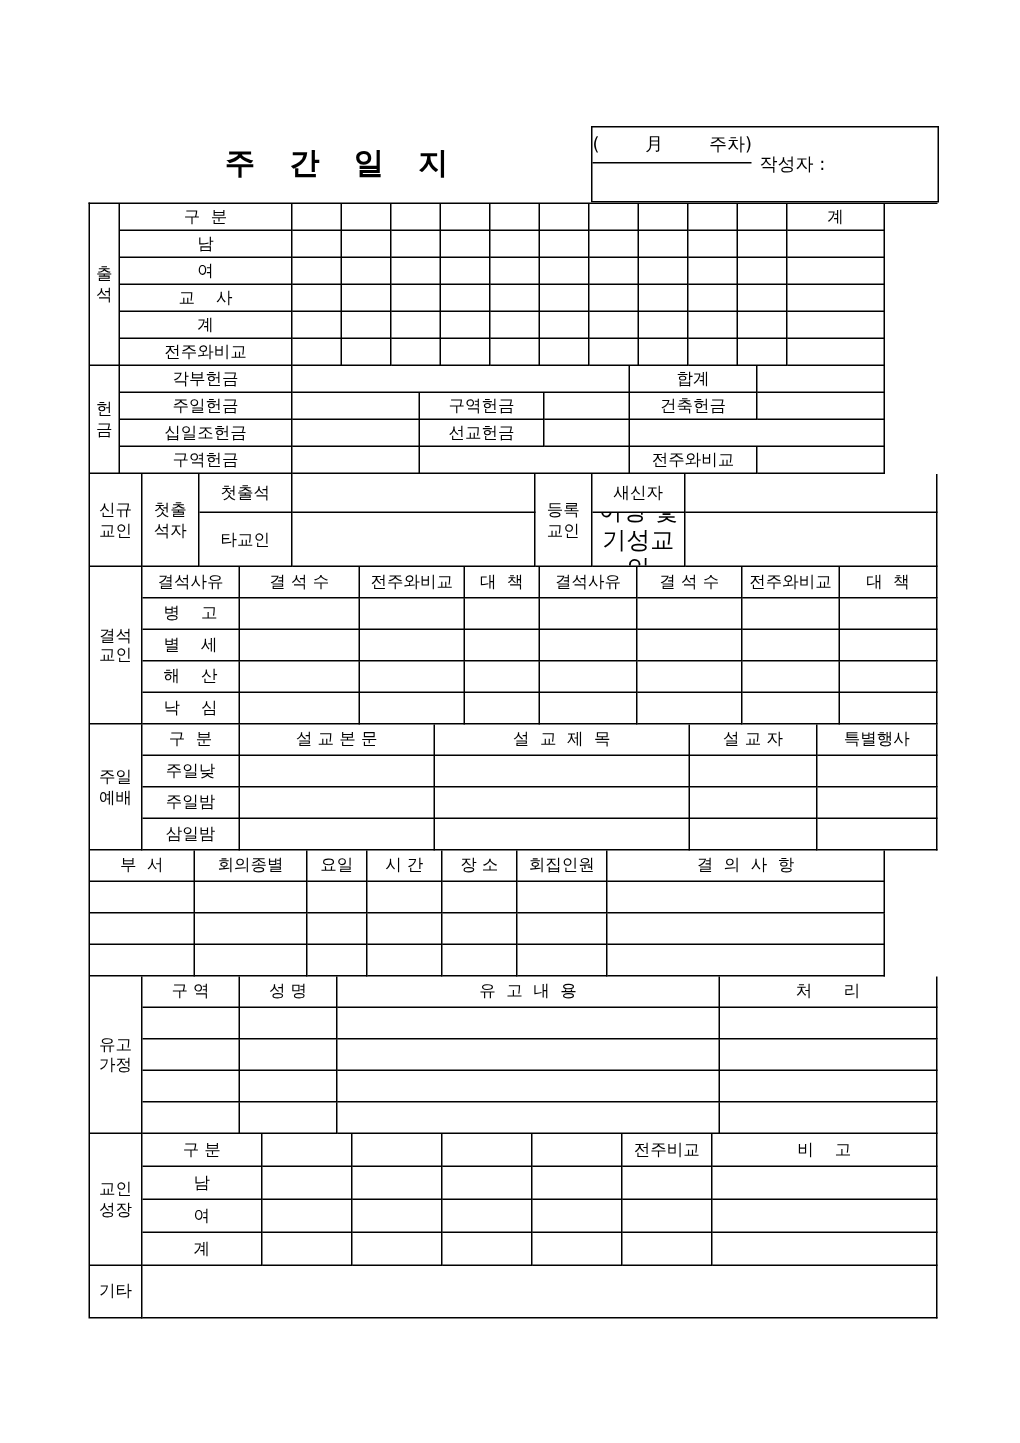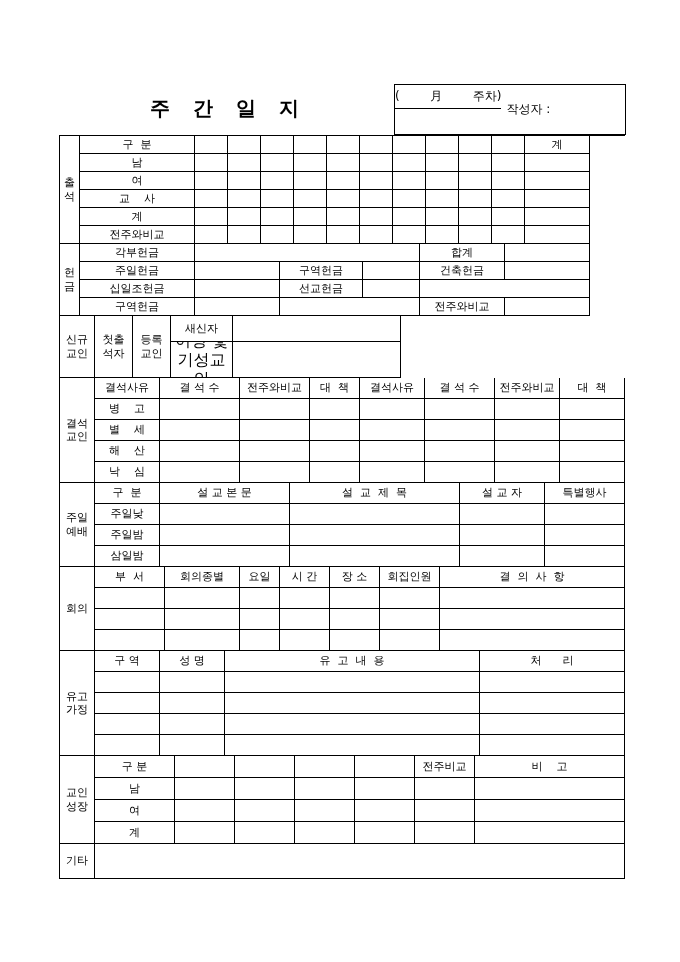--- a/index.html
+++ b/index.html
@@ -172,20 +172,30 @@
       </div>
     </div>
   </div>
 
   <div class="sec" style="height:62px">
     <div class="c w35">신규
 교인</div>
     <div class="sec w530">
       <div class="c w38">첫출
 석자</div>
+      <div class="col" style="width:224px">
+        <div class="row h26">
+          <div class="c w62">첫출석</div>
+          <div class="c w162"></div>
+        </div>
+        <div class="row h36">
+          <div class="c w62">타교인</div>
+          <div class="c w162"></div>
+        </div>
+      </div>
       <div class="c w38">등록
 교인</div>
       <div class="col" style="width:230px">
         <div class="row h26">
           <div class="c w62">새신자</div>
           <div class="c w168"></div>
         </div>
         <div class="row h36">
           <div class="c w62 fs10">이명 및
 기성교인</div>
@@ -281,21 +291,20 @@
         <div class="c w65">삼일밤</div>
         <div class="c w130"></div>
           <div class="c w170"></div>
           <div class="c w85"></div>
           <div class="c w80"></div>
       </div>
     </div>
   </div>
 
   <div class="sec" style="height:84px">
-    <div class="c w35">회의</div>
     <div class="col w530">
       <div class="row h21">
         <div class="c w70">부  서</div>
         <div class="c w75">회의종별</div>
         <div class="c w40">요일</div>
         <div class="c w50">시 간</div>
         <div class="c w50">장 소</div>
         <div class="c w60">회집인원</div>
         <div class="c w185">결  의  사  항</div>
       </div>

